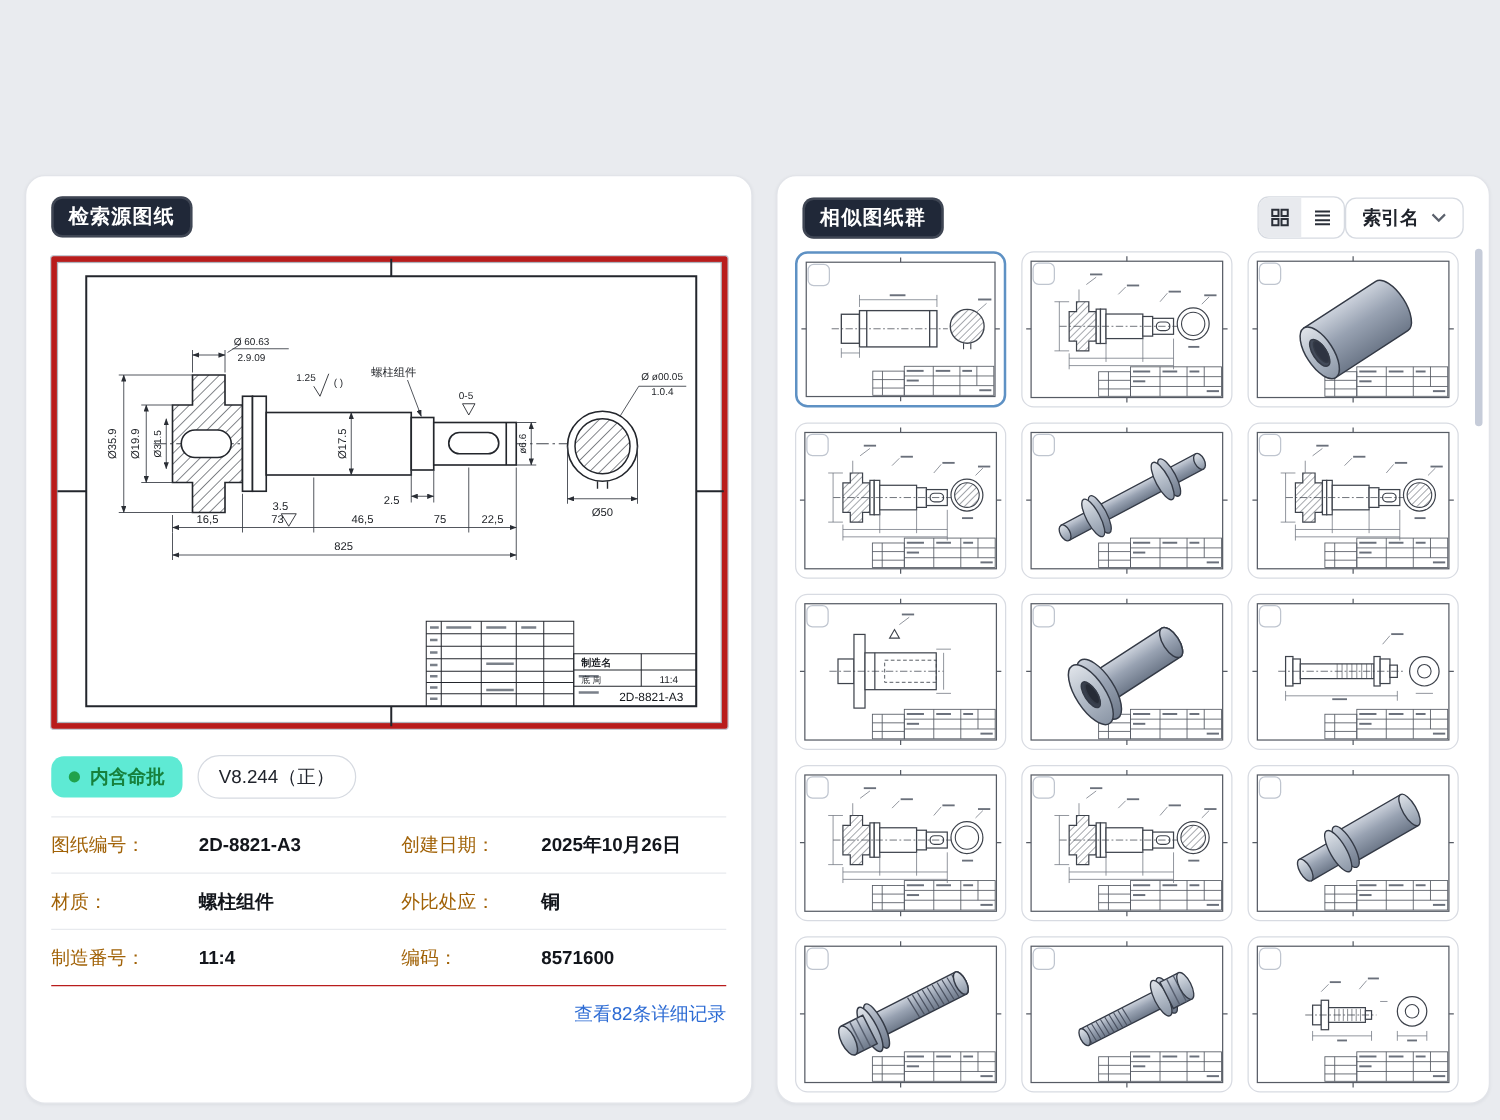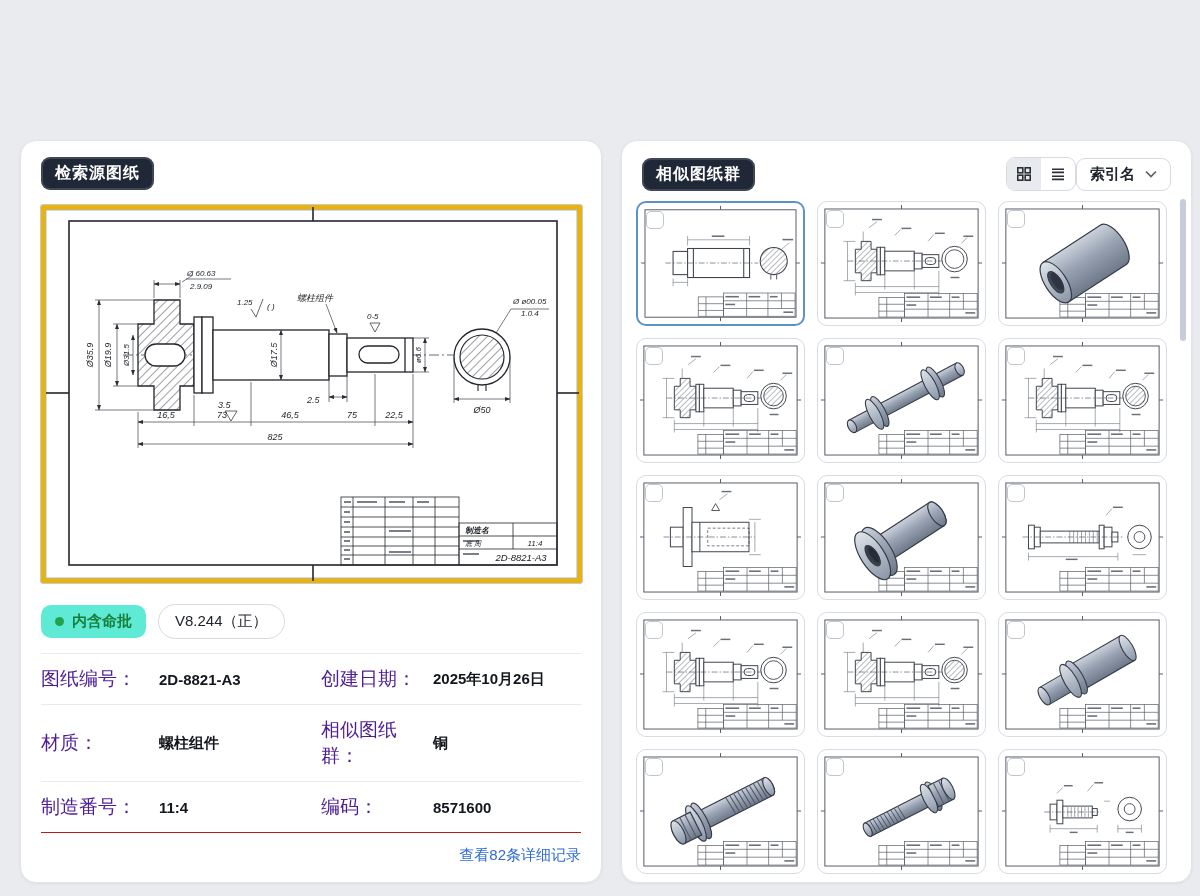--- a/index.html
+++ b/index.html
@@ -2,29 +2,29 @@
 <html><head>
 <meta charset="utf-8">
 <style>
   html,body{margin:0;padding:0;}
   body{width:1200px;height:896px;background:#e9ebef;font-family:"Liberation Sans",sans-serif;position:relative;overflow:hidden;}
   .card{position:absolute;background:#fff;border:1px solid #e2e4e9;border-radius:16px;box-shadow:0 1px 3px rgba(25,30,45,.06);}
   #left-card{left:20px;top:140px;width:580px;height:741px;}
   #right-card{left:621px;top:140px;width:569px;height:741px;}
   .card-head{display:flex;align-items:center;justify-content:space-between;margin:16px 20px 0 20px;}
   .badge-dark{display:inline-block;background:#202838;color:#fff;font-size:16px;font-weight:700;padding:6px 14px;border-radius:9px;letter-spacing:1px;box-shadow:inset 0 0 0 2px rgba(255,255,255,.14);}
-  .draw-wrap{margin:14px auto 0 auto;width:541px;height:378px;border:1px solid #c6cad3;border-radius:3px;background:#eab308;font-style:italic;}
+  .draw-wrap{margin:14px auto 0 auto;width:541px;height:378px;border:1px solid #c6cad3;border-radius:3px;background:#b91c1c;}
   .draw-wrap svg{display:block;width:100%;height:100%;}
   .badges-row{margin:20px 20px 0 20px;display:flex;gap:12px;align-items:center;}
   .badge-green{display:flex;gap:8px;align-items:center;background:#5eead4;color:#17813c;font-size:15px;font-weight:600;padding:7px 14px;border-radius:10px;}
   .dot{width:9px;height:9px;border-radius:50%;background:#21a24c;}
   .pill{border:1px solid #d6dae1;border-radius:18px;padding:7px 16px;font-size:15px;color:#20242c;background:#fff;}
   .fields{margin:14px 20px 0 20px;}
   .frow{display:grid;grid-template-columns:118px 162px 112px 1fr;align-items:center;padding:12px 0;border-top:1px solid #e8eaee;min-height:20px;}
-  .flabel{color:#4c1d95;font-size:19px;}
+  .flabel{color:#a16207;font-size:15px;}
   .fvalue{color:#13161c;font-size:15px;font-weight:600;}
   .link-row{border-top:1px solid #b91c1c;margin:0 20px;padding:13px 0;text-align:right;}
   .link{color:#2e6cd4;font-size:15px;text-decoration:none;cursor:pointer;}
   .controls{display:flex;gap:0;align-items:center;}
   .seg{display:flex;border:1px solid #d6dae1;border-radius:9px;overflow:hidden;background:#fff;}
   .seg .segbtn{width:34px;height:32px;display:flex;align-items:center;justify-content:center;border:none;background:transparent;cursor:pointer;padding:0;}
   .seg .active{background:#e8eaee;}
   .dropdown{display:flex;align-items:center;gap:10px;border:1px solid #d6dae1;border-radius:9px;padding:6px 13px;font-size:15px;font-weight:600;color:#20242c;background:#fff;cursor:pointer;}
   .grid{position:absolute;left:14px;right:24px;top:60px;display:grid;grid-template-columns:repeat(3,1fr);gap:12px;}
   .thumb{position:relative;height:125px;background:#fff;border:1.5px solid #d8dbe2;border-radius:10px;overflow:hidden;box-sizing:border-box;}
@@ -216,21 +216,21 @@
   <div class="fields" id="fields">
       <div class="frow">
         <span class="flabel">图纸编号：</span>
         <span class="fvalue">2D-8821-A3</span>
         <span class="flabel">创建日期：</span>
         <span class="fvalue">2025年10月26日</span>
       </div>
       <div class="frow">
         <span class="flabel">材质：</span>
         <span class="fvalue">螺柱组件</span>
-        <span class="flabel">相似图纸群：</span>
+        <span class="flabel">外比处应：</span>
         <span class="fvalue">铜</span>
       </div>
       <div class="frow">
         <span class="flabel">制造番号：</span>
         <span class="fvalue">11:4</span>
         <span class="flabel">编码：</span>
         <span class="fvalue">8571600</span>
       </div>
     </div>
 

